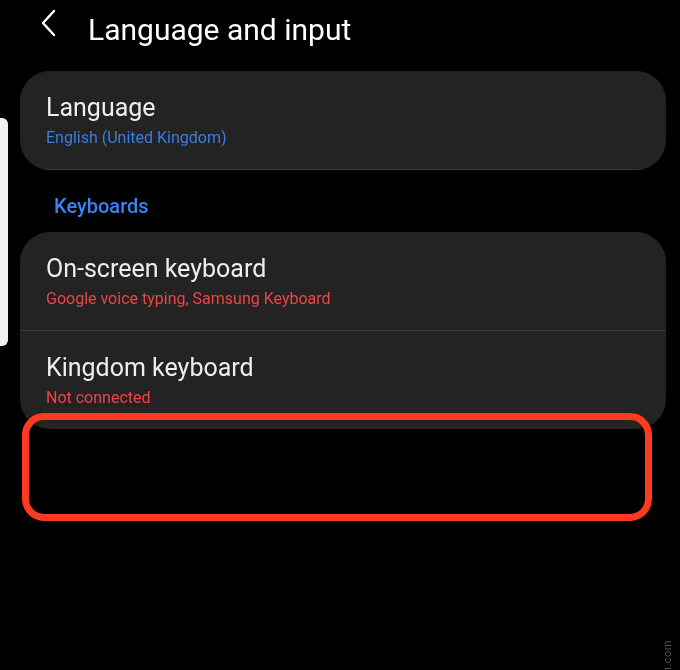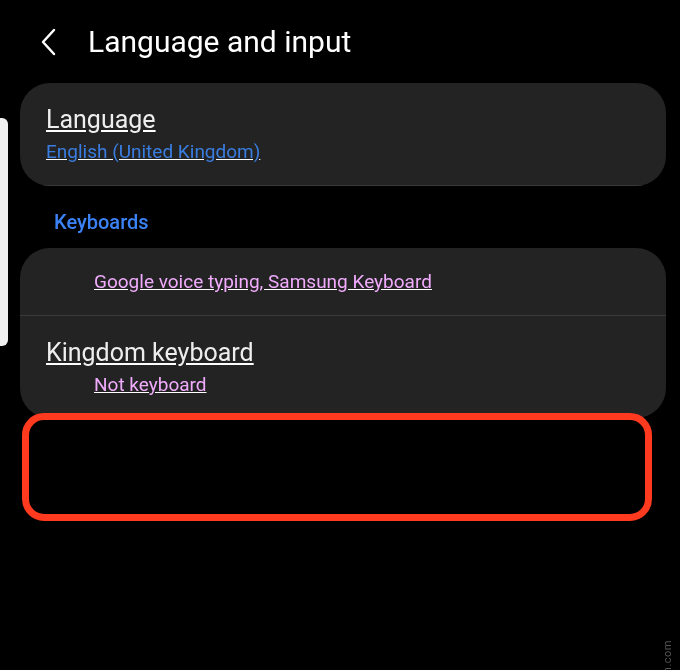--- a/index.html
+++ b/index.html
@@ -11,22 +11,21 @@
       width: 680px;
       height: 670px;
       background: #000000;
       font-family: -apple-system, BlinkMacSystemFont, 'Segoe UI', Roboto, sans-serif;
       color: #ffffff;
       overflow: hidden;
       position: relative;
     }
     .header {
       display: flex;
-      align-items: center;
-      padding: 24px 20px 24px 38px;
+      padding: 12px 20px 24px 38px;
       gap: 28px;
     }
     .back-icon {
       width: 22px;
       height: 22px;
       display: flex;
       align-items: center;
       justify-content: center;
     }
     .back-icon svg {
@@ -52,39 +51,37 @@
       padding: 0 14px 0 20px;
     }
     .card {
       background: #232323;
       border-radius: 30px;
       overflow: hidden;
       margin-bottom: 18px;
     }
     .list-item {
       padding: 22px 26px 22px 26px;
-      text-decoration: underline;
     }
     .list-item.has-divider {
       border-bottom: 1px solid #3a3a3a;
     }
     .item-title {
       font-size: 25px;
       font-weight: 400;
       color: #eeeeee;
       margin-bottom: 6px;
     }
     .item-subtitle {
-      font-size: 19px;
+      font-size: 16px;
       font-weight: 400;
       color: #3a7de0;
     }
     .item-subtitle.gray {
-      color: #f0abfc;
-      margin-left: 48px;
+      color: #ef4444;
     }
     .section-header {
       font-size: 20px;
       font-weight: 500;
       color: #3b82f6;
       padding: 6px 0 14px 34px;
     }
     .highlight-box {
       position: absolute;
       border: 7px solid #ff3a1e;
@@ -126,25 +123,26 @@
     <div class="list-item has-divider">
       <div class="item-title">Language</div>
       <div class="item-subtitle">English (United Kingdom)</div>
     </div>
   </div>
 
   <div class="section-header">Keyboards</div>
 
   <div class="card">
     <div class="list-item has-divider">
+      <div class="item-title">On-screen keyboard</div>
       <div class="item-subtitle gray">Google voice typing, Samsung Keyboard</div>
     </div>
     <div class="list-item">
       <div class="item-title">Kingdom keyboard</div>
-      <div class="item-subtitle gray">Not keyboard</div>
+      <div class="item-subtitle gray">Not connected</div>
     </div>
   </div>
 
 </div>
 
 <div class="highlight-box"></div>
 
 <div class="watermark">wsxdn.com</div>
 
 </body></html>

